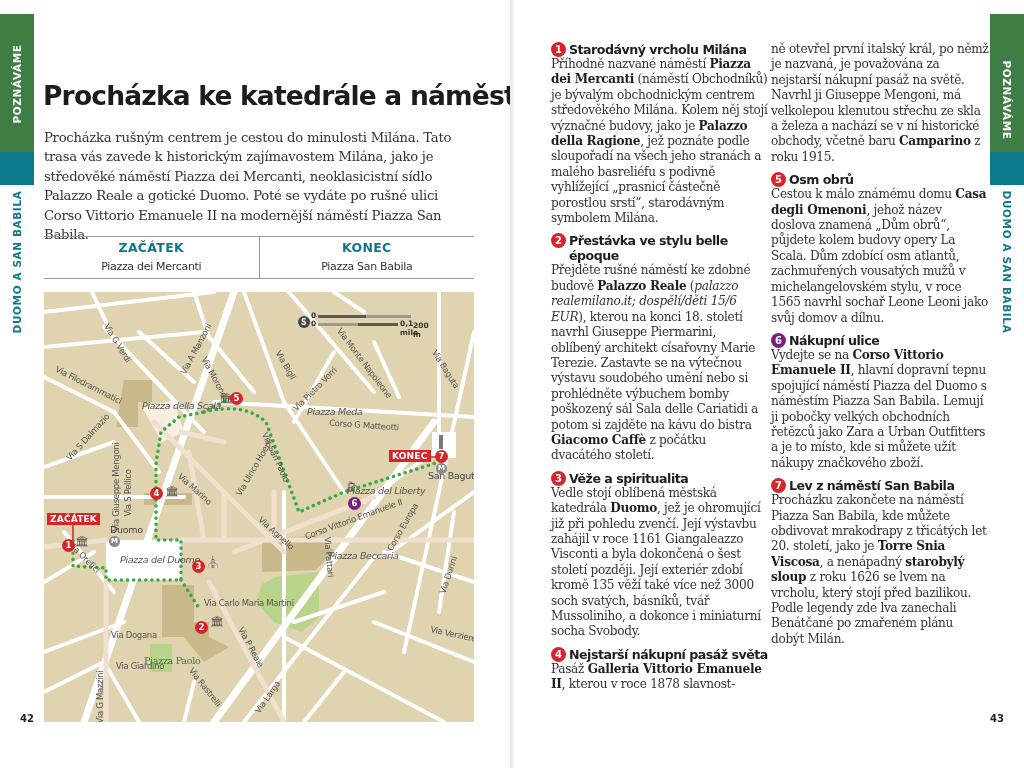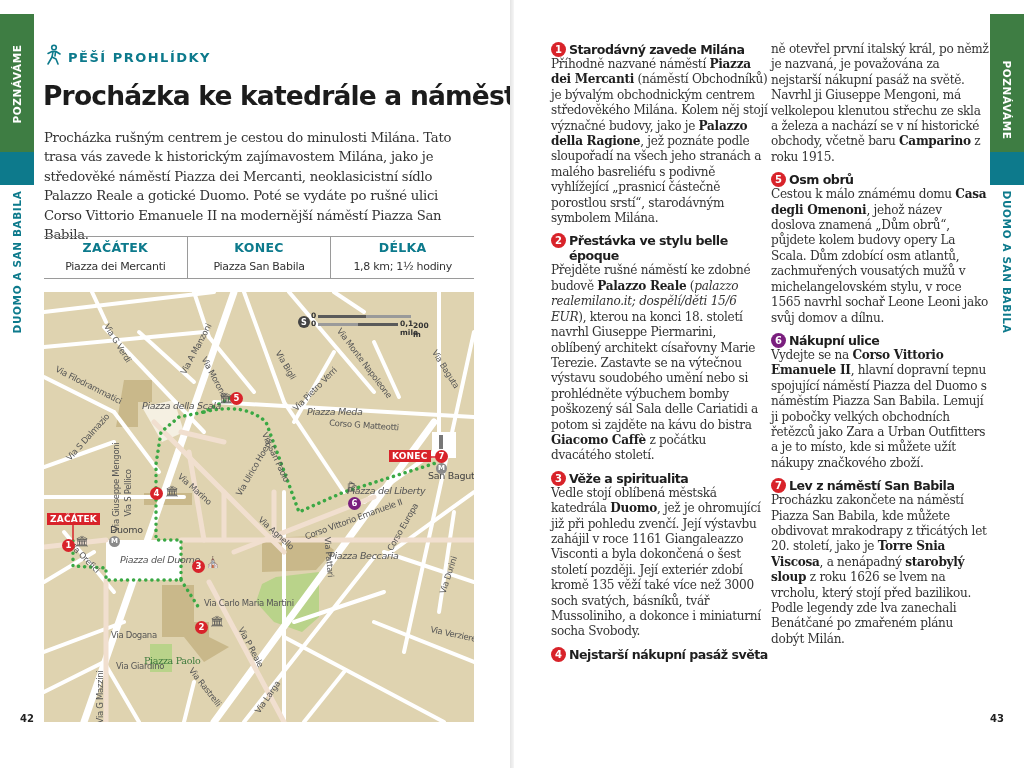--- a/index.html
+++ b/index.html
@@ -83,48 +83,32 @@
 </style>
 </head>
 <body>
 
 <div class="page page-left">
   <div class="tab-green left-green"></div>
   <div class="tab-teal left-teal"></div>
   <div class="tab-text-white left-label1">POZNÁVÁME</div>
   <div class="tab-text-teal left-label2">DUOMO A SAN BABILA</div>
 
-  <div class="section-head">
-    <span>
-      <svg width="20" height="22" viewBox="0 0 20 22" fill="none" stroke="#0d7a8c" stroke-width="1.6" stroke-linecap="round" stroke-linejoin="round">
-        <circle cx="10" cy="3.5" r="2.3"></circle>
-        <path d="M4 9.5 L8 7.5 L12 7.5 L16 10"></path>
-        <path d="M9 7.8 L8 13 L4 20"></path>
-        <path d="M8 13 L12 15 L14 20"></path>
-        <path d="M11.5 7.8 L11 12"></path>
-      </svg>
-    </span>
-    <span class="txt">PĚŠÍ PROHLÍDKY</span>
-  </div>
 
   <h1 class="page-title">Procházka ke katedrále a náměstí</h1>
   <p class="intro">Procházka rušným centrem je cestou do minulosti Milána. Tato trasa vás zavede k historickým zajímavostem Milána, jako je středověké náměstí Piazza dei Mercanti, neoklasicistní sídlo Palazzo Reale a gotické Duomo. Poté se vydáte po rušné ulici Corso Vittorio Emanuele II na modernější náměstí Piazza San Babila.</p>
 
   <div class="info-table">
     <div class="info-col">
       <div class="h">ZAČÁTEK</div>
       <div class="v">Piazza dei Mercanti</div>
     </div>
     <div class="info-col">
       <div class="h">KONEC</div>
       <div class="v">Piazza San Babila</div>
-    </div>
-    <div class="info-col">
-      <div class="h">DÉLKA</div>
-      <div class="v">1,8 km; 1½ hodiny</div>
     </div>
   </div>
 
   <div class="map">
     <svg width="430" height="430" viewBox="0 0 430 430">
 
       <polygon points="80,88 108,88 108,110 94,110 94,135 72,135" fill="#c9b88a"></polygon>
       <polygon points="218,246 272,244 290,258 272,278 218,280" fill="#c9b88a"></polygon>
       <polygon points="118,293 150,293 150,330 165,330 165,345 185,355 160,370 140,345 118,345" fill="#c9b88a"></polygon>
       <rect x="100" y="201" width="48" height="12" fill="#c9b88a"></rect>
@@ -287,21 +271,21 @@
 <div class="page page-right">
   <div class="tab-green right-green"></div>
   <div class="tab-teal right-teal"></div>
   <div class="tab-text-white right-label1">POZNÁVÁME</div>
   <div class="tab-text-teal right-label2">DUOMO A SAN BABILA</div>
 
   <div class="col col-a">
     <div class="stop">
       <div class="stop-title">
           <span class="num">1</span>
-          <span>Starodávný zavede Milána</span>
+          <span>Starodávný vrcholu Milána</span>
         </div>
       <p><span>Příhodně nazvané náměstí </span><b>Piazza dei Mercanti</b><span> (náměstí Obchodníků) je bývalým obchodnickým centrem středověkého Milána. Kolem něj stojí význačné budovy, jako je </span><b>Palazzo della Ragione</b><span>, jež poznáte podle sloupořadí na všech jeho stranách a malého basreliéfu s podivně vyhlížející „prasnicí částečně porostlou srstí“, starodávným symbolem Milána.</span></p>
     </div>
     <div class="stop">
       <div class="stop-title">
           <span class="num">2</span>
           <span>Přestávka ve stylu belle époque</span>
         </div>
       <p><span>Přejděte rušné náměstí ke zdobné budově </span><b>Palazzo Reale</b><span> (</span><i>palazzo realemilano.it; dospělí/děti 15/6 EUR</i><span>), kterou na konci 18. století navrhl Giuseppe Piermarini, oblíbený architekt císařovny Marie Terezie. Zastavte se na výtečnou výstavu soudobého umění nebo si prohlédněte výbuchem bomby poškozený sál Sala delle Cariatidi a potom si zajděte na kávu do bistra </span><b>Giacomo Caffè</b><span> z počátku dvacátého století.</span></p>
     </div>
@@ -310,20 +294,21 @@
           <span class="num">3</span>
           <span>Věže a spiritualita</span>
         </div>
       <p><span>Vedle stojí oblíbená městská katedrála </span><b>Duomo</b><span>, jež je ohromující již při pohledu zvenčí. Její výstavbu zahájil v roce 1161 Giangaleazzo Visconti a byla dokončená o šest století později. Její exteriér zdobí kromě 135 věží také více než 3000 soch svatých, básníků, tvář Mussoliniho, a dokonce i miniaturní socha Svobody.</span></p>
     </div>
     <div class="stop">
       <div class="stop-title">
           <span class="num">4</span>
           <span>Nejstarší nákupní pasáž světa</span>
         </div>
+      <p id="stop4text"><span>Pasáž </span><b>Galleria Vittorio Emanuele II</b><span>, kterou v roce 1878 slavnost-</span></p>
     </div>
   </div>
 
   <div class="col col-b">
     <p id="stop4cont"><span>ně otevřel první italský král, po němž je nazvaná, je považována za nejstarší nákupní pasáž na světě. Navrhl ji Giuseppe Mengoni, má velkolepou klenutou střechu ze skla a železa a nachází se v ní historické obchody, včetně baru </span><b>Camparino</b><span> z roku 1915.</span></p>
     <div class="stop">
       <div class="stop-title">
           <span class="num">5</span>
           <span>Osm obrů</span>
         </div>

